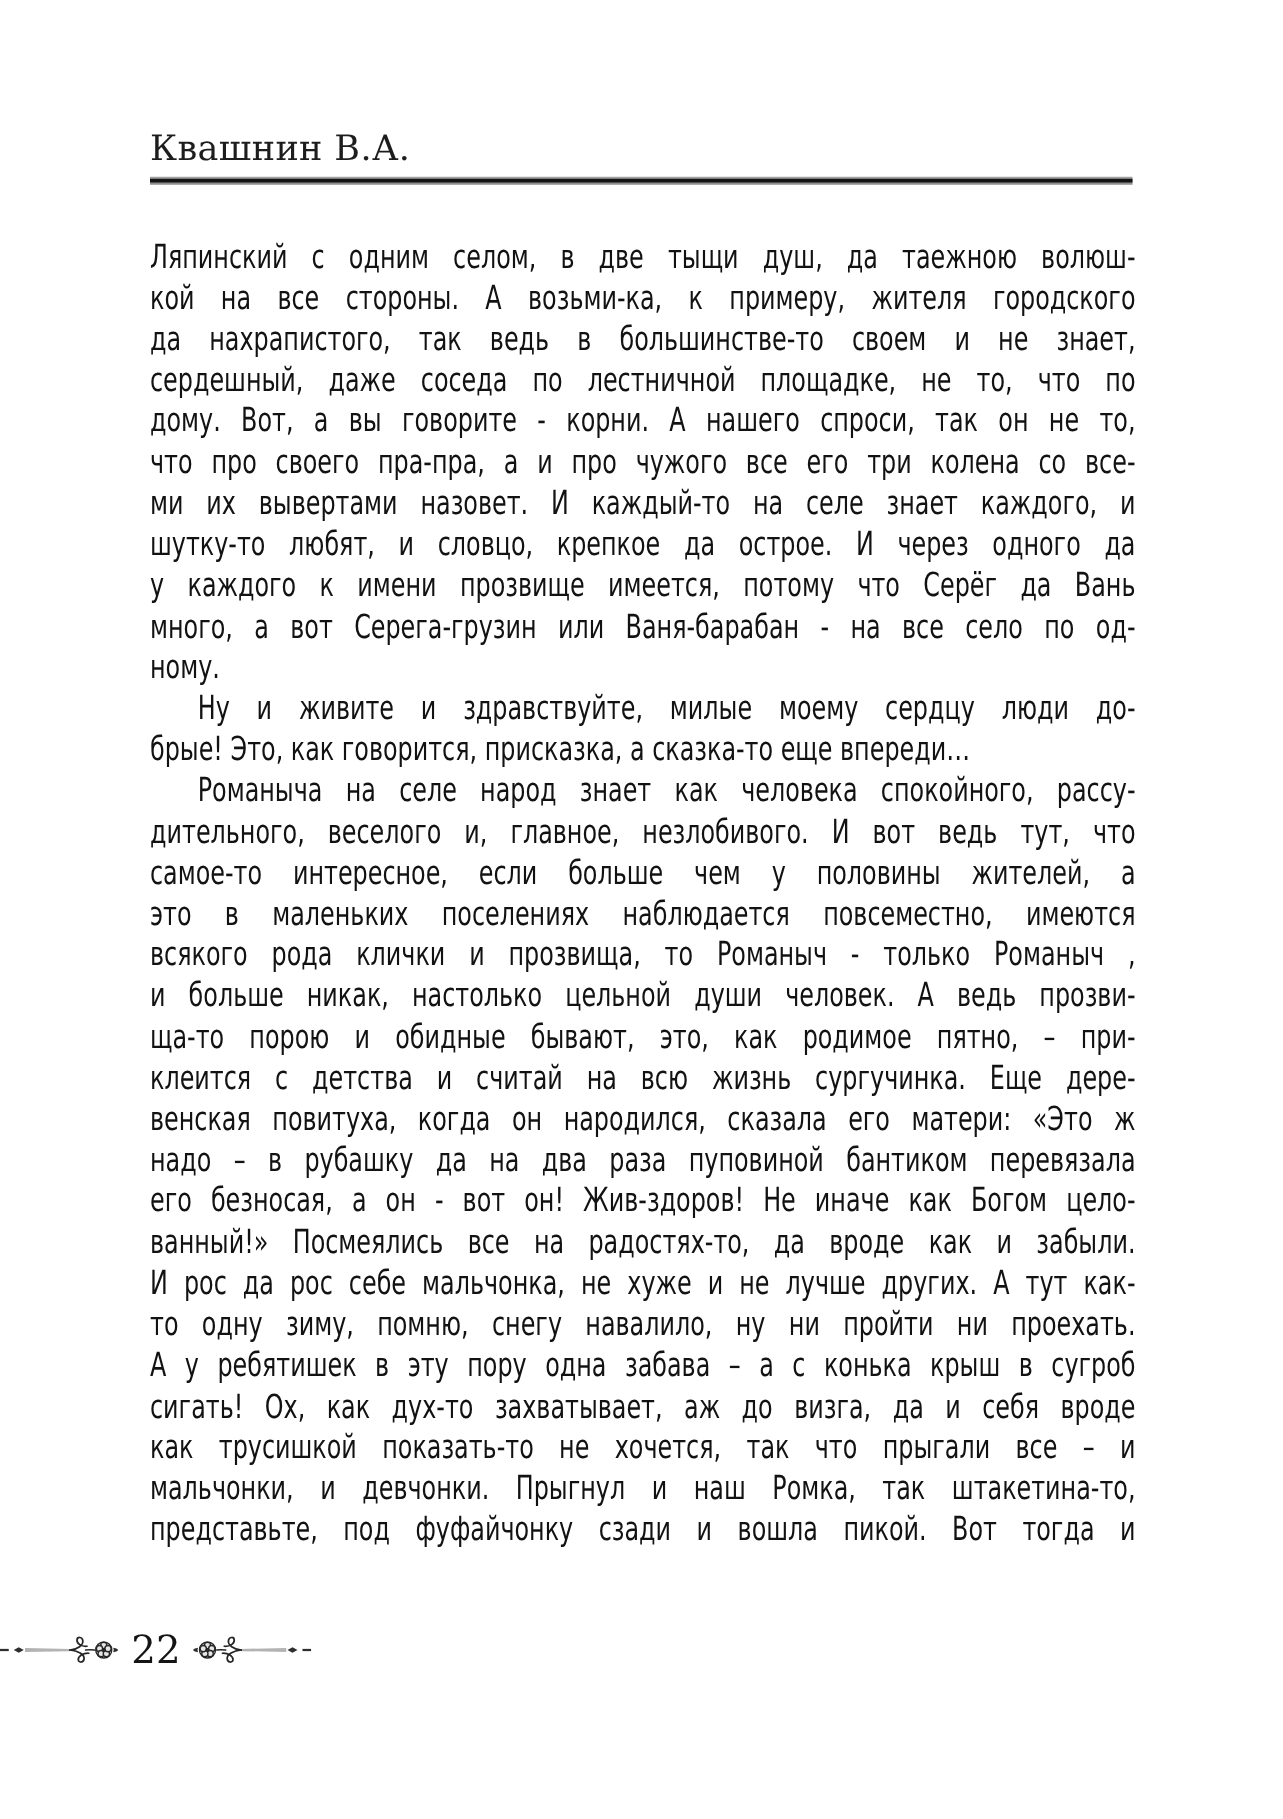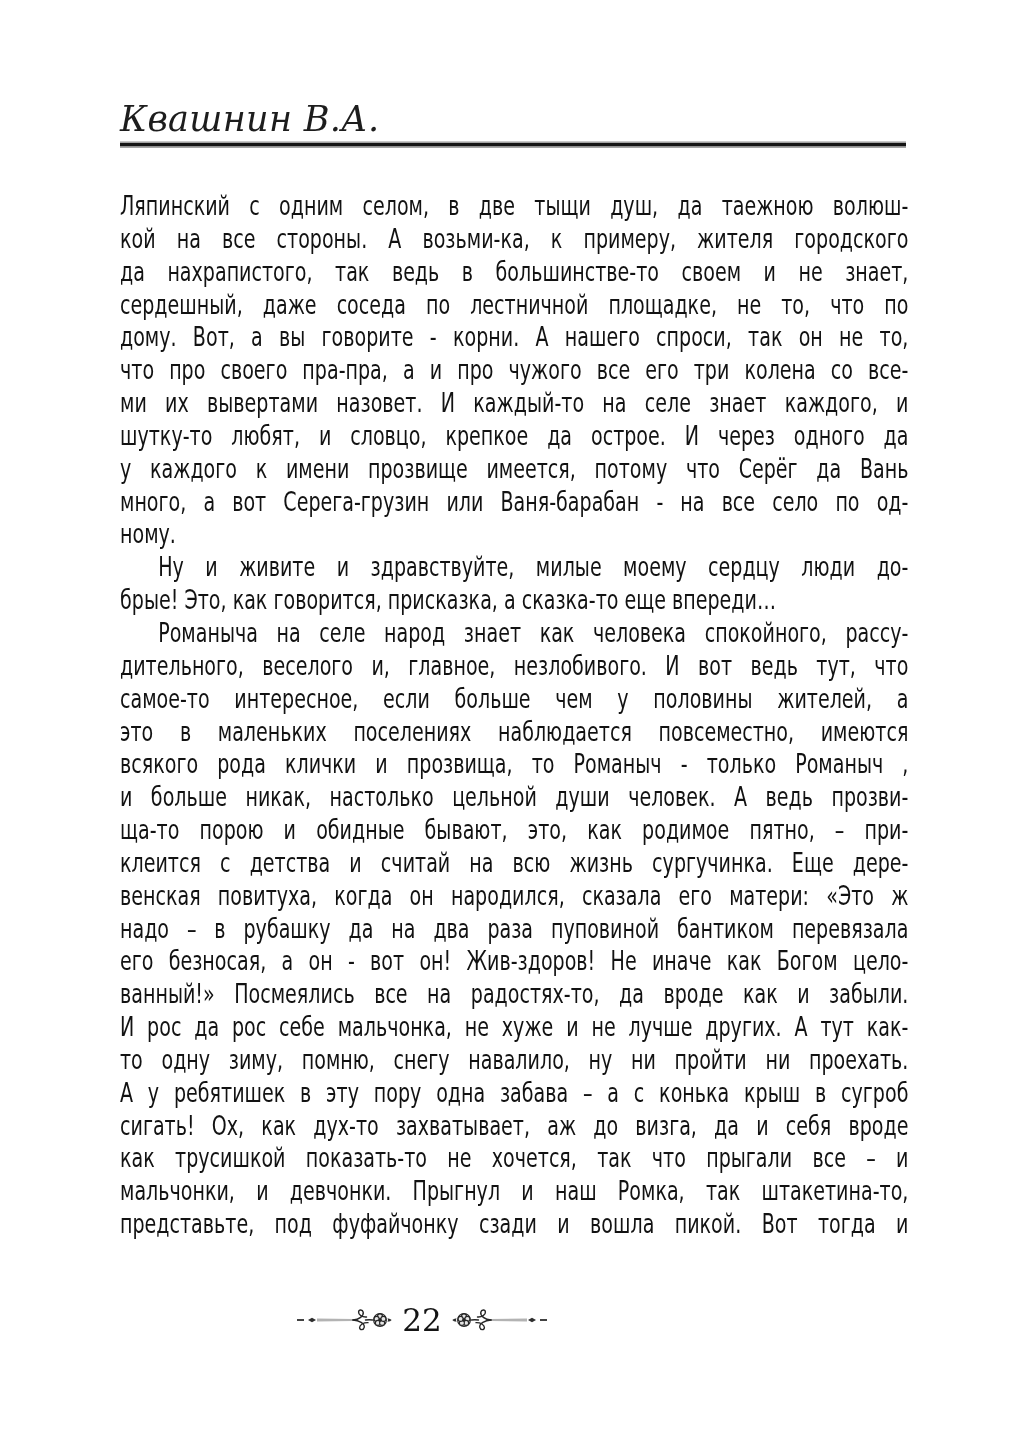--- a/index.html
+++ b/index.html
@@ -9,22 +9,21 @@
     margin:0 auto;
     background:#ffffff;
     font-family:"DejaVu Sans",sans-serif;
     color:#161616;
     overflow:hidden;
   }
   
   .author{
     position:absolute;left:120px;top:102px;
     font-family:"DejaVu Serif",serif;
-    font-style:italic;
-    font-size:35px;line-height:34px;
+    font-size:28px;line-height:34px;
     color:#1d1d1d;letter-spacing:.3px;
   }
   .rule{
     position:absolute;left:120px;top:143px;
     width:786px;height:3.4px;
     background:#141414;
     box-shadow:0 -1.6px 0 #a2a2a2, 0 1.8px 0 #8f8f8f;
   }
   
   .bodytext{
@@ -39,21 +38,21 @@
     height:32.85px;line-height:32.85px;
     text-align:justify;
     text-align-last:justify;
     white-space:normal;
   }
   .line.last{text-align-last:left;}
   .line.ind{text-indent:53px;}
   
   .footer{
     position:absolute;left:0;top:1297px;width:844px;height:46px;
-    display:flex;align-items:center;justify-content:center;gap:8px;
+    display:flex;align-items:center;justify-content:flex-start;gap:8px;
   }
   .pagenum{
     font-family:"DejaVu Serif",serif;
     font-size:31px;color:#141414;line-height:1;
     padding:0 2px;
   }
   .flourish{display:block;}
   .flip{transform:scaleX(-1);display:block;}
 </style>
 </head>

